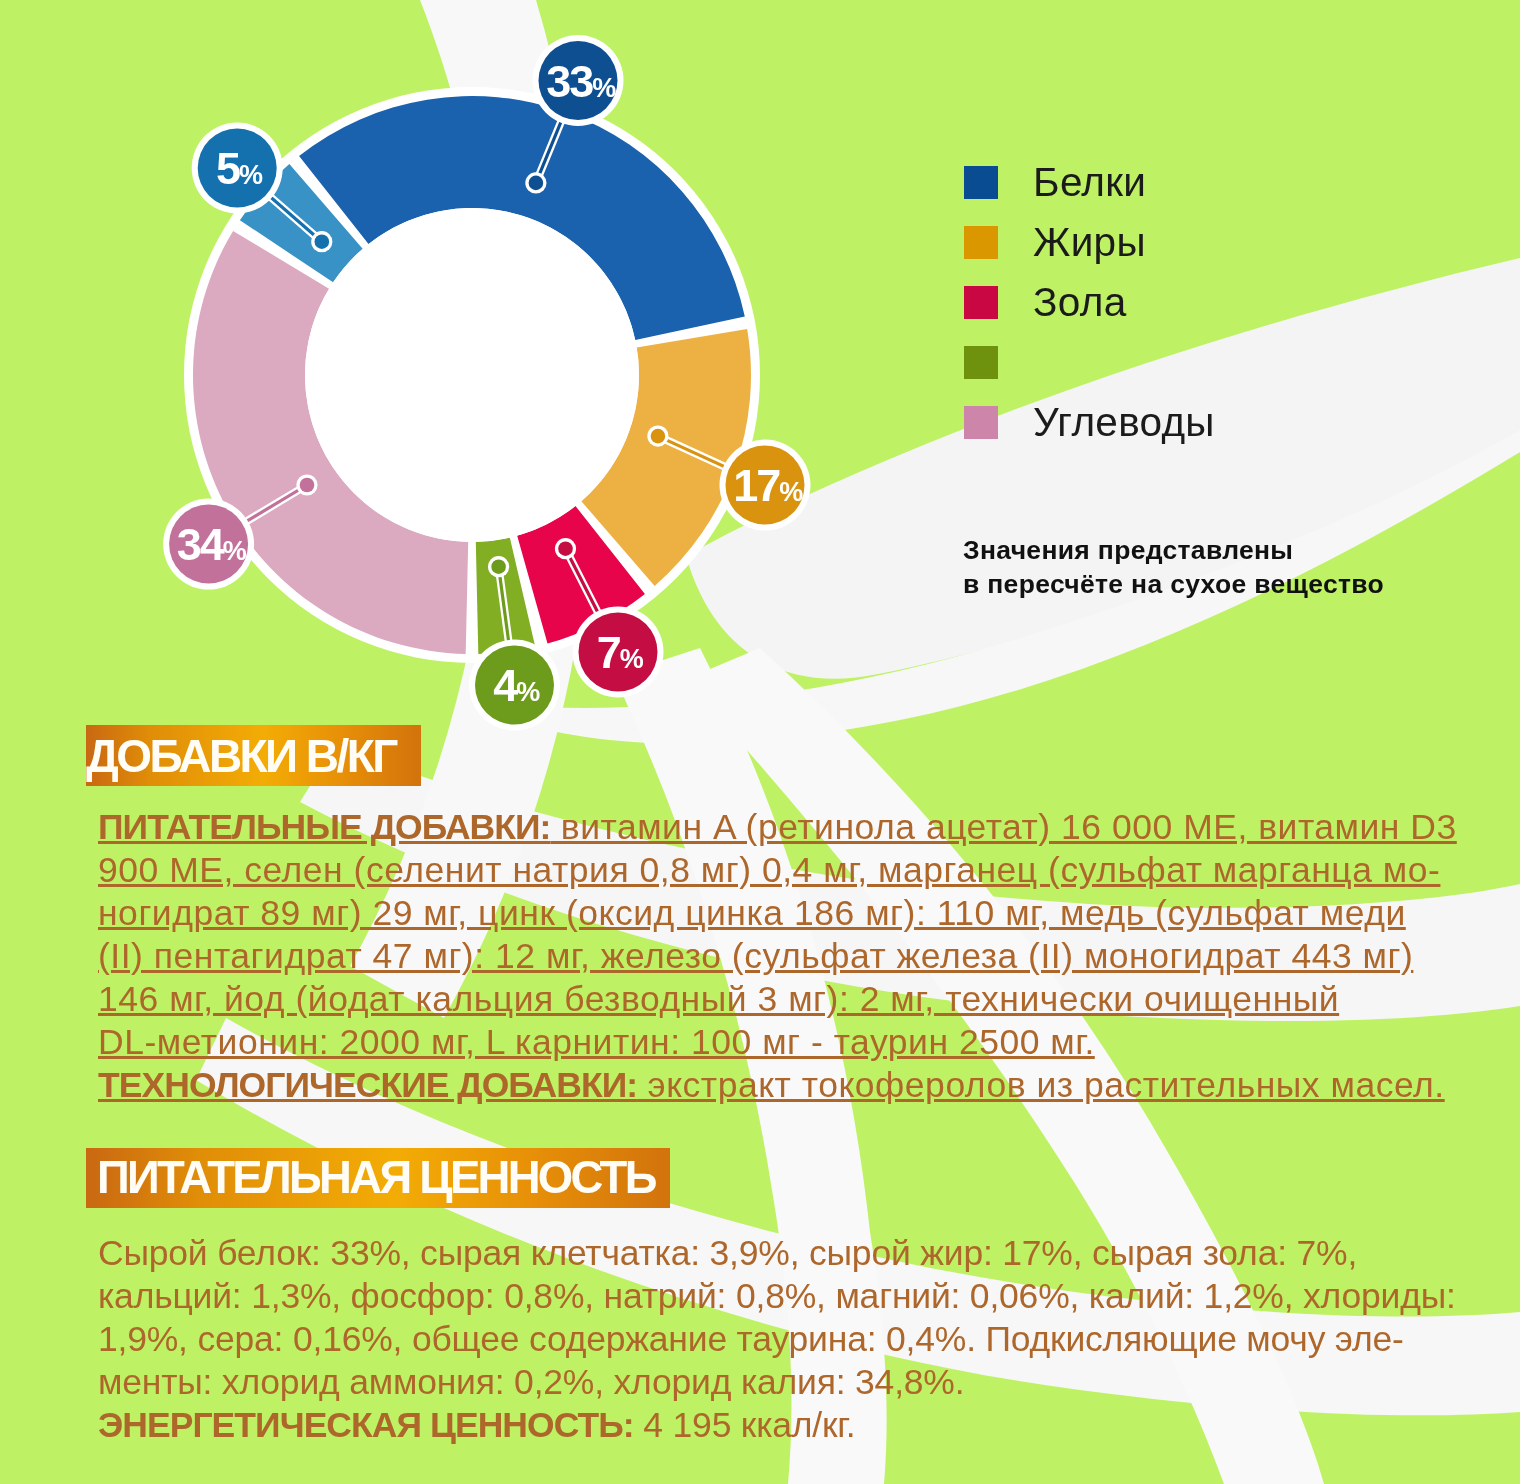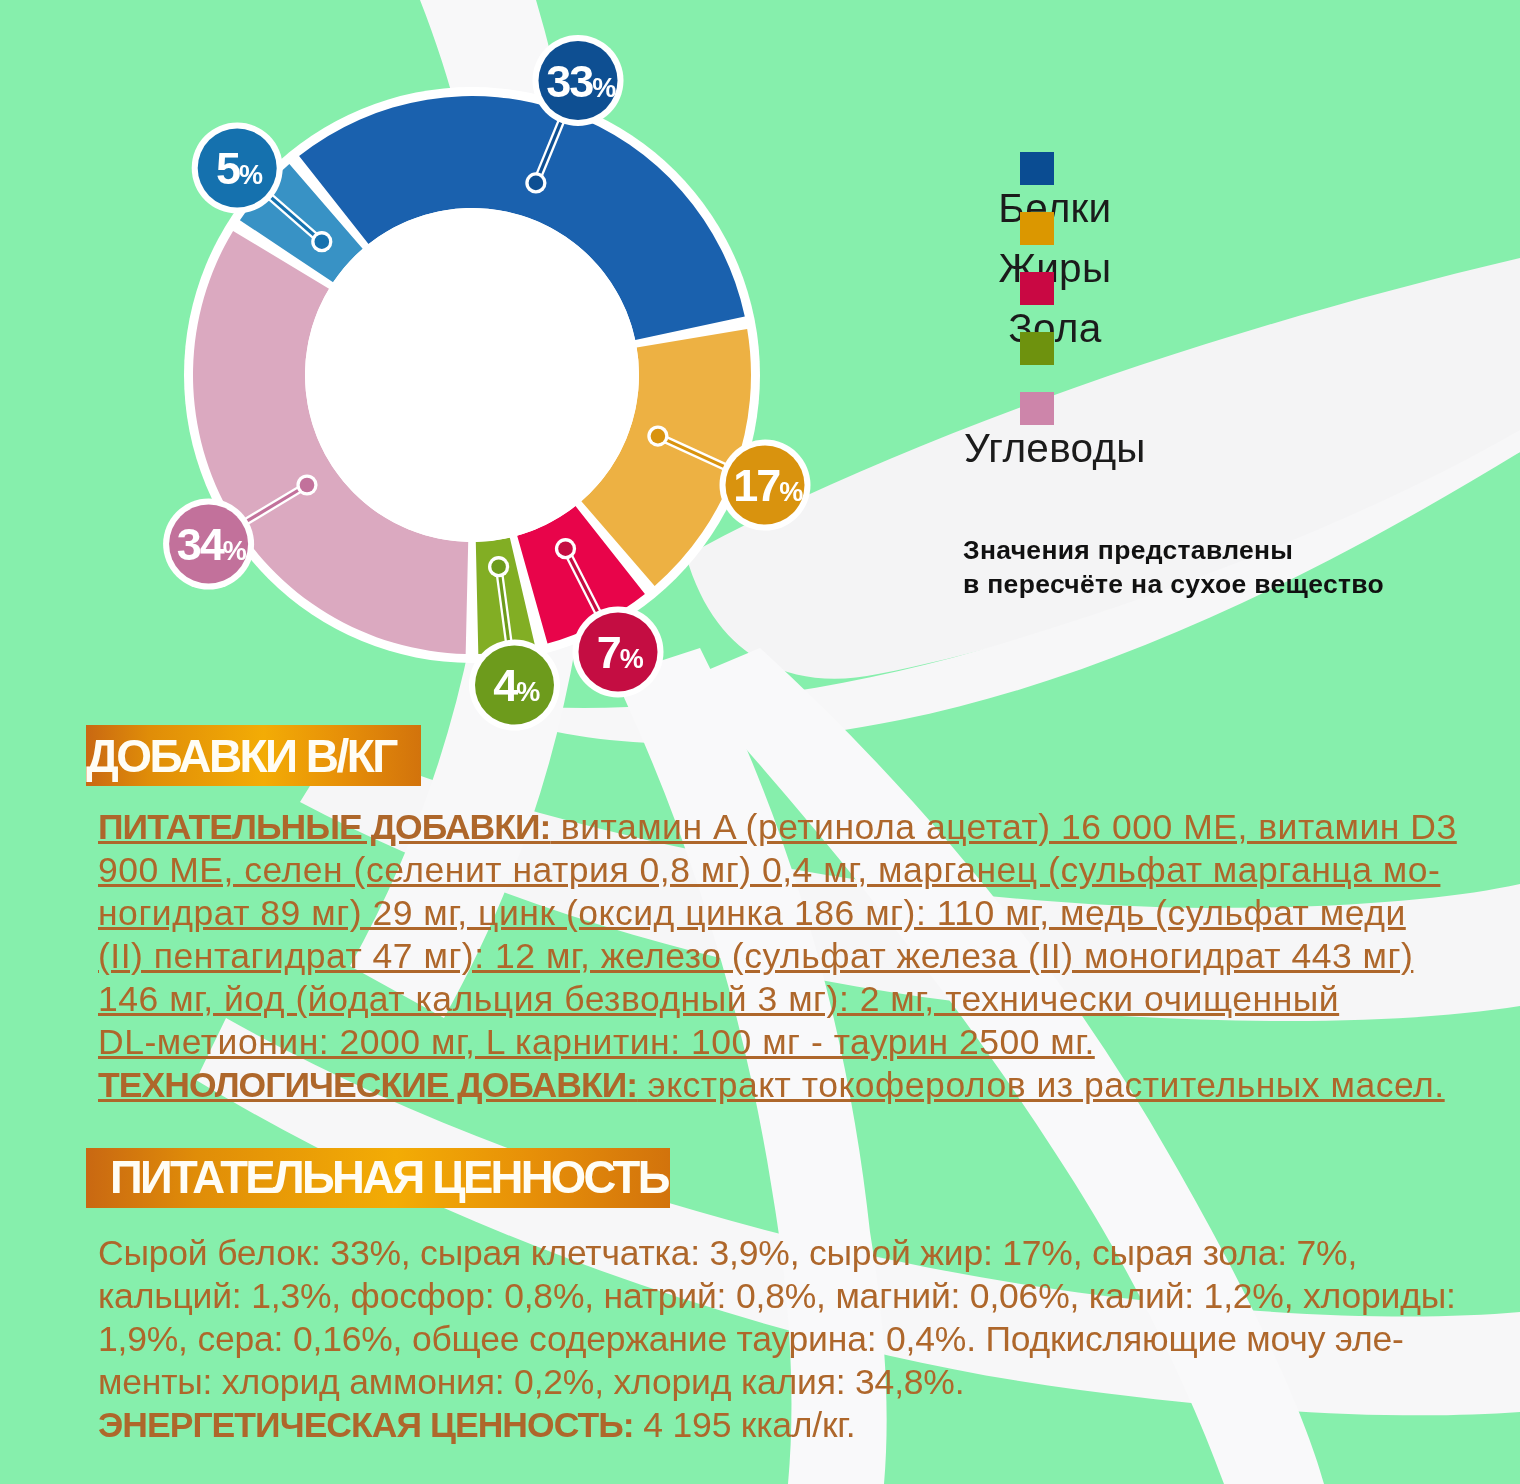--- a/index.html
+++ b/index.html
@@ -1,31 +1,31 @@
 <!DOCTYPE html>
 <html><head>
 <meta charset="utf-8">
 <style>
   html,body{margin:0;padding:0;}
   body{width:1520px;height:1484px;background:#FFFFFF;font-family:"Liberation Sans",sans-serif;overflow:hidden;}
-  #page{position:relative;width:1520px;height:1484px;background:#86efac;overflow:hidden;}
+  #page{position:relative;width:1520px;height:1484px;background:#bef264;overflow:hidden;}
   #bgwm{position:absolute;left:0;top:0;width:1520px;height:1484px;}
   #donut{position:absolute;left:0;top:0;}
   .pcttxt{fill:#FFFFFF;font-family:"Liberation Sans",sans-serif;font-weight:bold;}
   .pctnum{font-size:45px;letter-spacing:-2px;}
   .pctsign{font-size:27px;letter-spacing:-0.5px;}
   #legend{position:absolute;left:964px;top:152px;}
-  .lrow{display:flex;align-items:center;height:60px;flex-direction:column;}
+  .lrow{display:flex;align-items:center;height:60px;}
   .swatch{width:34px;height:33px;margin-right:35px;flex:0 0 auto;}
   .llabel{font-size:40.5px;color:#1B1B1B;white-space:nowrap;letter-spacing:0.3px;}
   #note{position:absolute;left:963px;top:533px;font-size:26.5px;font-weight:bold;color:#111111;line-height:34px;letter-spacing:0.32px;}
   .bar{position:absolute;color:#FFFDF5;font-weight:bold;display:flex;align-items:center;box-sizing:border-box;white-space:nowrap;overflow:hidden;
        background:linear-gradient(to right,#C96812 0%,#E08D08 19%,#F3AC05 53%,#E79008 76%,#D2730C 100%);}
   #bar1{left:86px;top:725px;width:335px;height:61px;font-size:46px;letter-spacing:-2.55px;}
-  #bar2{left:86px;top:1148px;width:584px;height:60px;font-size:45.5px;padding-left:24px;letter-spacing:-2.7px;}
+  #bar2{left:86px;top:1148px;width:584px;height:60px;font-size:45.5px;padding-left:11px;letter-spacing:-2.7px;}
   .btxt{position:absolute;color:#AE672B;font-size:35.5px;left:98px;}
   .tline{height:43px;white-space:nowrap;}
   #sec1{top:807px;letter-spacing:0.52px;text-decoration:underline;}
   #sec2{top:1233px;letter-spacing:-0.2px;}
   .lead{font-weight:bold;letter-spacing:-0.95px;}
 </style>
 </head>
 <body>
 
 <div id="page">

